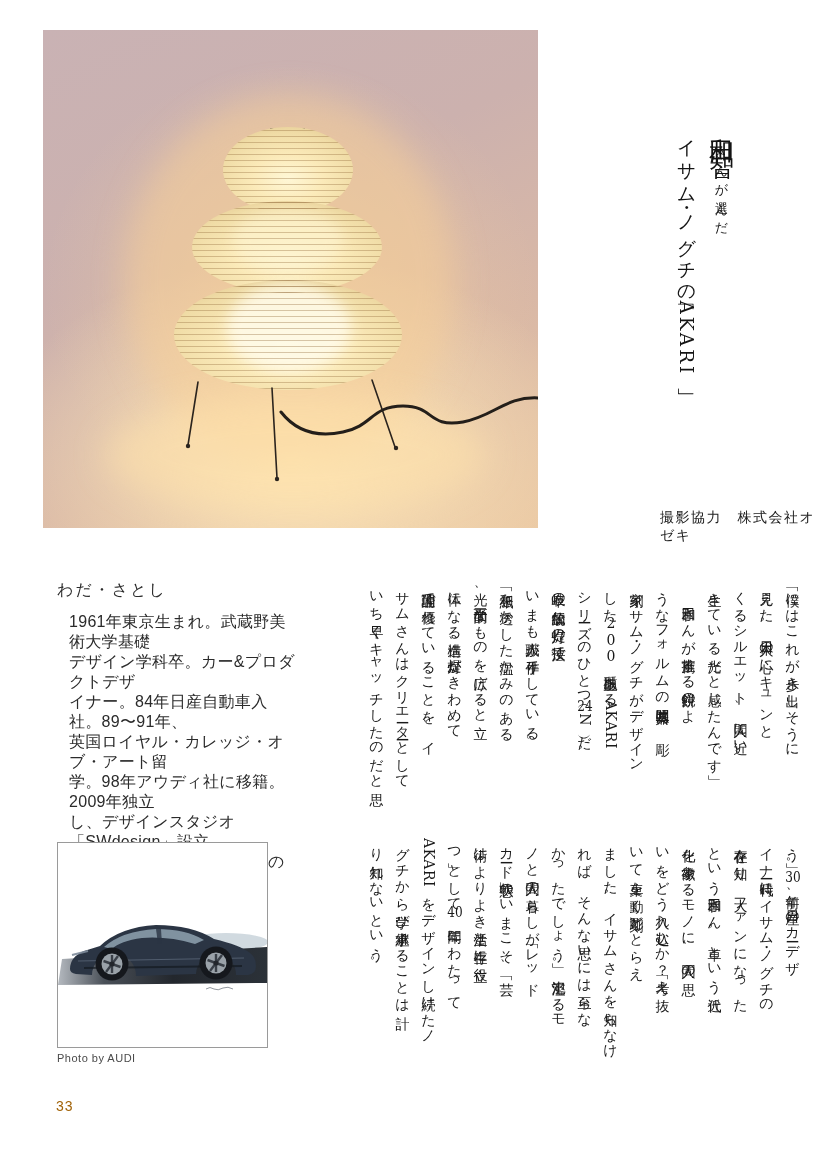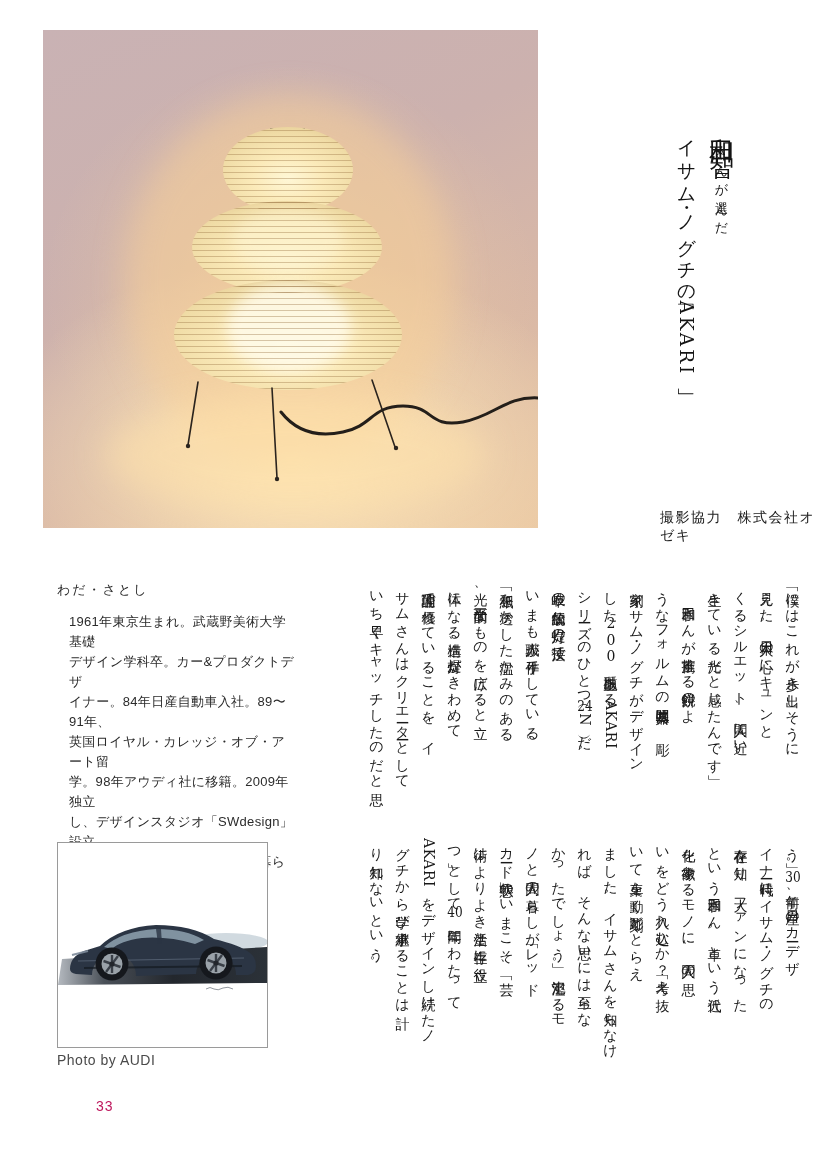--- a/index.html
+++ b/index.html
@@ -42,21 +42,21 @@
   
   .credit {
     position: absolute; left: 660px; top: 509px;
     font-size: 14px; letter-spacing: 1.5px; color: #222;
     font-family: "Liberation Sans", sans-serif;
   }
 
   
   .bio {
     position: absolute; left: 57px; top: 580px; width: 252px;
-    font-size: 13px; line-height: 20px; color: #2b2b2b;
+    font-size: 16px; line-height: 20px; color: #2b2b2b;
     font-family: "Liberation Sans", sans-serif;
   }
   .bio-name { margin: 0 0 3px 0; letter-spacing: 2px; }
   .bio p.para { margin: 12px; white-space: pre-line; letter-spacing: 0.3px; }
   .bio p.para + p.para { margin-top: 20px; }
 
   
   .vtext {
     position: absolute; left: 361px; width: 445px; height: 228px;
     writing-mode: vertical-rl; text-orientation: mixed;
@@ -71,30 +71,29 @@
 
   
   .car-photo {
     position: absolute; left: 57px; top: 842px;
     width: 211px; height: 206px;
     background: #ffffff;
     border: 1px solid #9a9a9a;
   }
   .car-caption {
     position: absolute; left: 57px; top: 1052px;
-    font-size: 14px; color: #4a4a4a; letter-spacing: 0.5px;
+    font-size: 11px; color: #4a4a4a; letter-spacing: 0.5px;
     font-family: "Liberation Sans", sans-serif;
   }
 
   
   .page-number {
     position: absolute; left: 56px; top: 1098px;
-    font-size: 14px; letter-spacing: 1px; color: #be185d;
-    font-family: "Liberation Sans", sans-serif;
-    margin-left: 40px;
+    font-size: 14px; letter-spacing: 1px; color: #a16207;
+    font-family: "Liberation Sans", sans-serif;
   }
 </style>
 </head>
 <body>
 
 <div class="page">
 
   <div class="lamp-photo">
     <svg width="495" height="498" viewBox="0 0 495 498">
       <defs>

